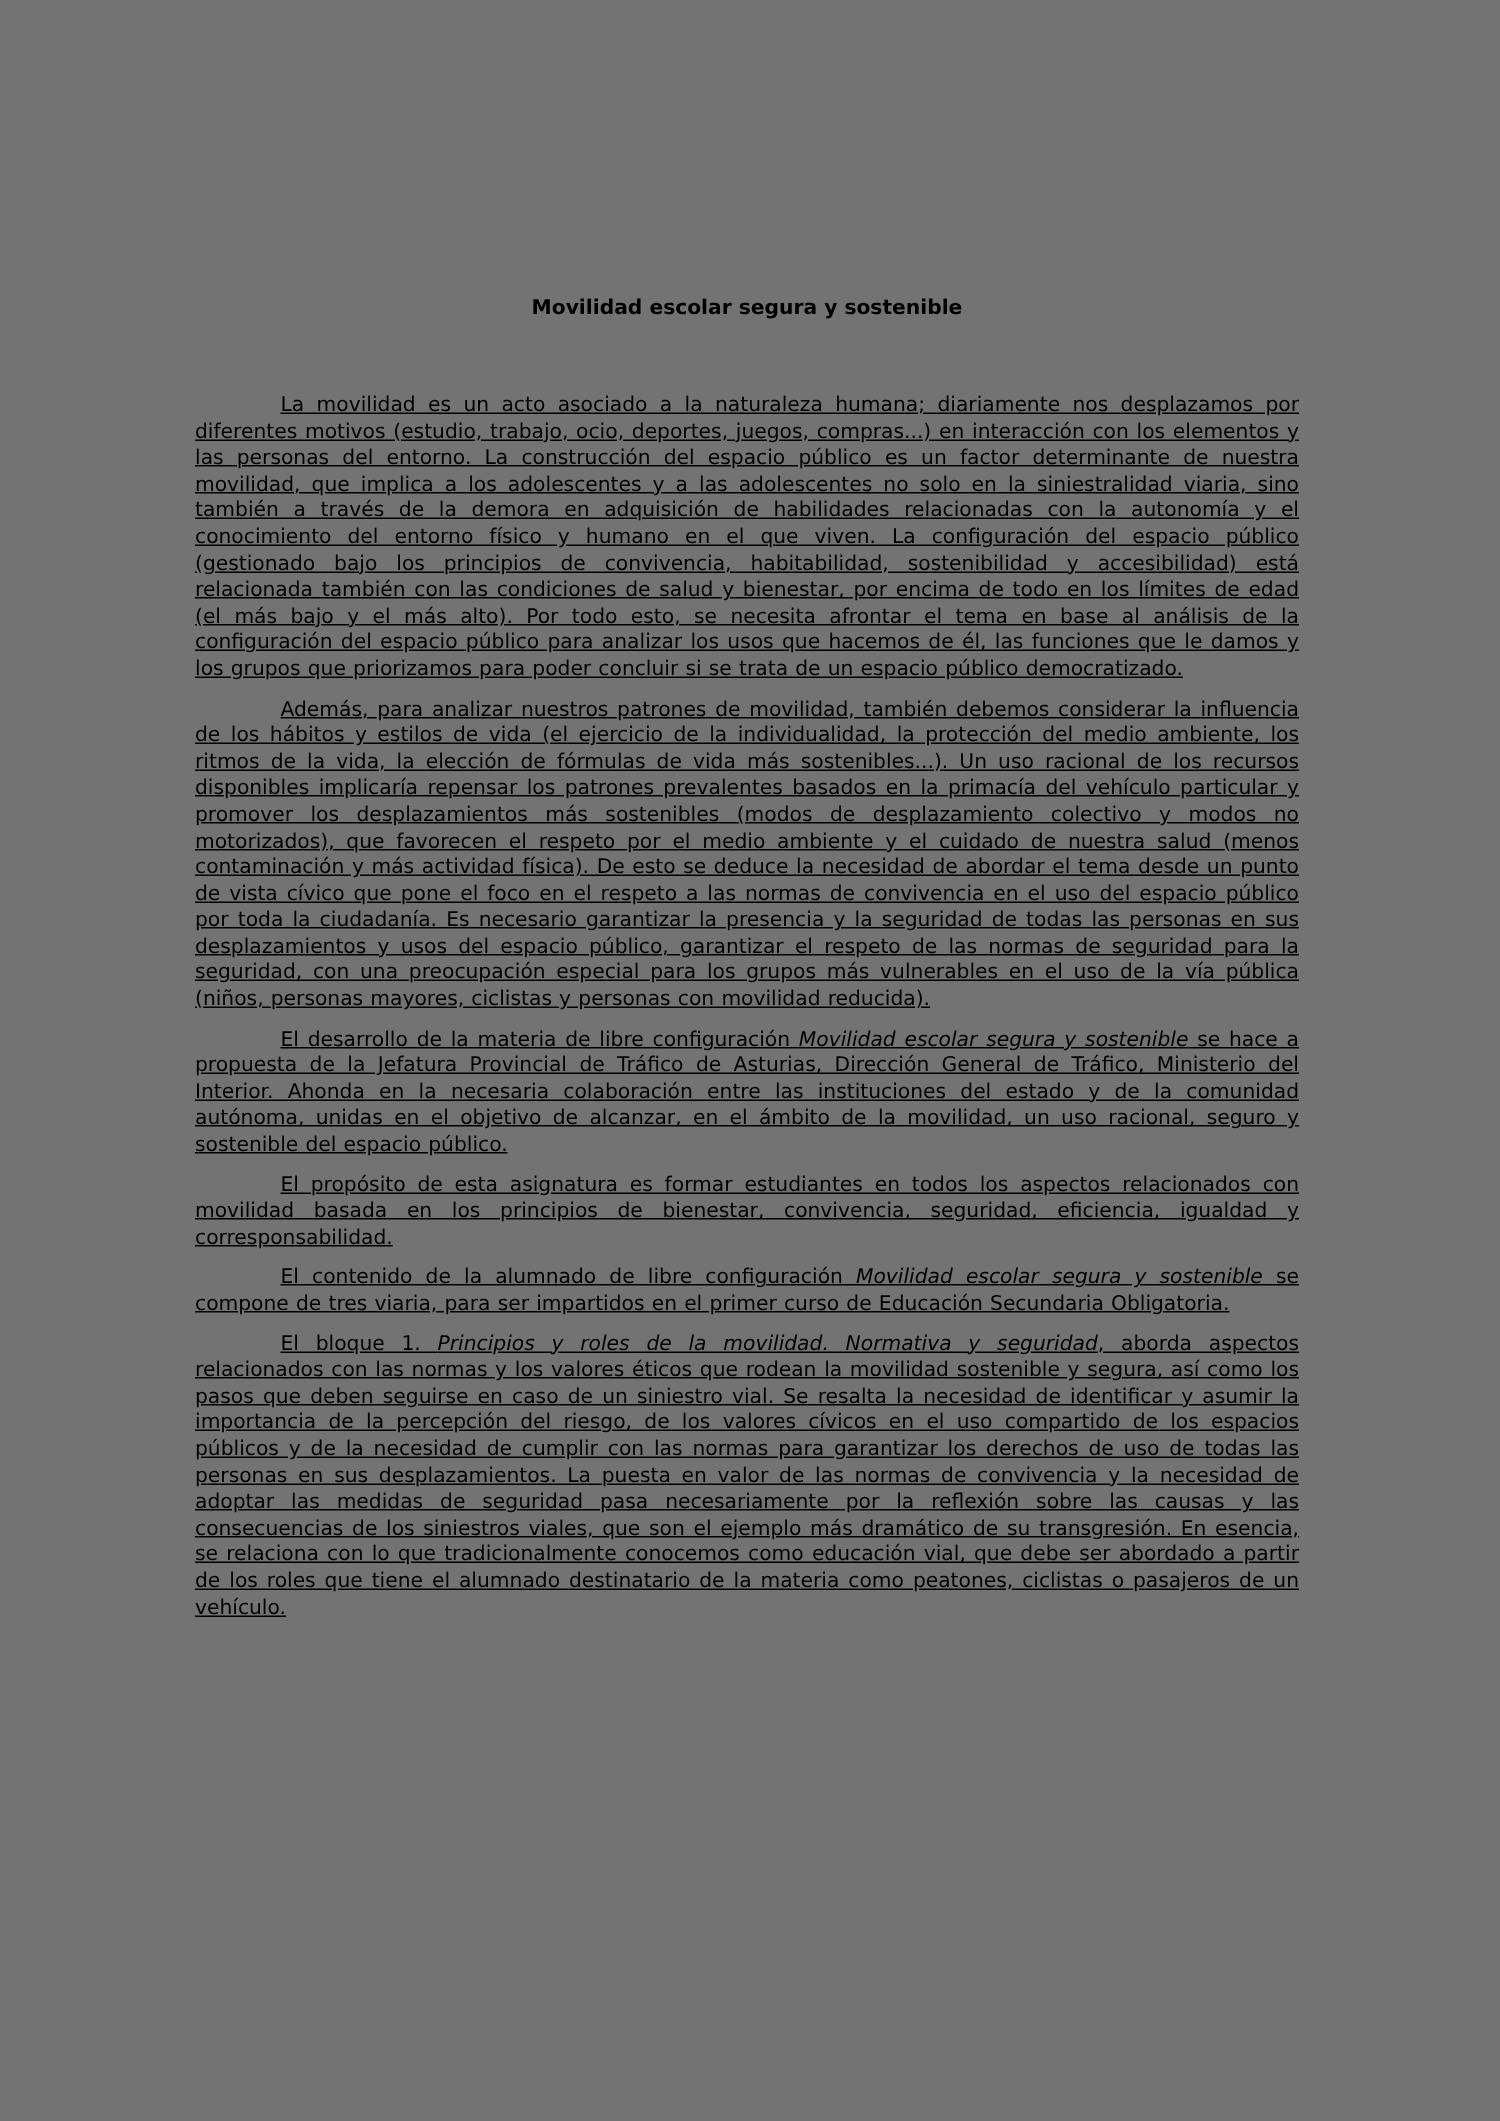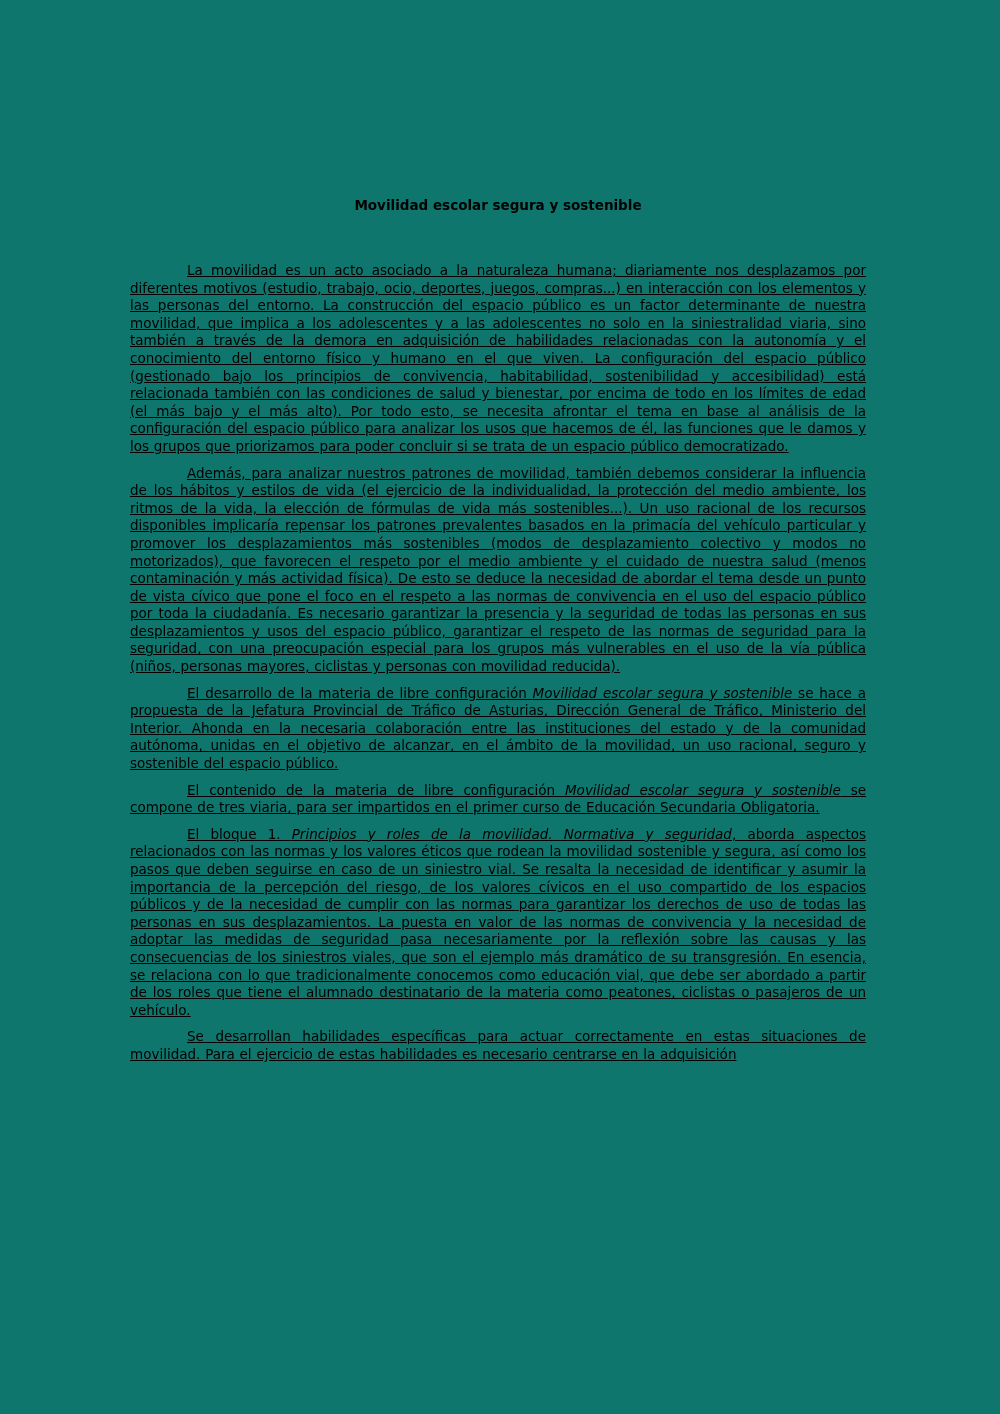--- a/index.html
+++ b/index.html
@@ -4,21 +4,21 @@
 <style>
   html, body {
     margin: 0;
     padding: 0;
     background: #ffffff;
   }
   .page {
     position: relative;
     width: 1000px;
     height: 1414px;
-    background: #0f766e;
+    background: #737373;
     overflow: hidden;
     font-family: "DejaVu Sans", "Liberation Sans", sans-serif;
     color: #000000;
   }
   .content {
     position: absolute;
     left: 130px;
     top: 197px;
     width: 736px;
   }
@@ -47,18 +47,18 @@
 </head>
 <body>
 
 <div class="page">
   <div class="content">
     <h1 class="doc-title">Movilidad escolar segura y sostenible</h1>
     <div>
         <p class="para"><span>La movilidad es un acto asociado a la naturaleza humana; diariamente nos desplazamos por diferentes motivos (estudio, trabajo, ocio, deportes, juegos, compras...) en interacción con los elementos y las personas del entorno. La construcción del espacio público es un factor determinante de nuestra movilidad, que implica a los adolescentes y a las adolescentes no solo en la siniestralidad viaria, sino también a través de la demora en adquisición de habilidades relacionadas con la autonomía y el conocimiento del entorno físico y humano en el que viven. La configuración del espacio público (gestionado bajo los principios de convivencia, habitabilidad, sostenibilidad y accesibilidad) está relacionada también con las condiciones de salud y bienestar, por encima de todo en los límites de edad (el más bajo y el más alto). Por todo esto, se necesita afrontar el tema en base al análisis de la configuración del espacio público para analizar los usos que hacemos de él, las funciones que le damos y los grupos que priorizamos para poder concluir si se trata de un espacio público democratizado.</span></p>
         <p class="para"><span>Además, para analizar nuestros patrones de movilidad, también debemos considerar la influencia de los hábitos y estilos de vida (el ejercicio de la individualidad, la protección del medio ambiente, los ritmos de la vida, la elección de fórmulas de vida más sostenibles...). Un uso racional de los recursos disponibles implicaría repensar los patrones prevalentes basados en la primacía del vehículo particular y promover los desplazamientos más sostenibles (modos de desplazamiento colectivo y modos no motorizados), que favorecen el respeto por el medio ambiente y el cuidado de nuestra salud (menos contaminación y más actividad física). De esto se deduce la necesidad de abordar el tema desde un punto de vista cívico que pone el foco en el respeto a las normas de convivencia en el uso del espacio público por toda la ciudadanía. Es necesario garantizar la presencia y la seguridad de todas las personas en sus desplazamientos y usos del espacio público, garantizar el respeto de las normas de seguridad para la seguridad, con una preocupación especial para los grupos más vulnerables en el uso de la vía pública (niños, personas mayores, ciclistas y personas con movilidad reducida).</span></p>
         <p class="para"><span>El desarrollo de la materia de libre configuración </span><em>Movilidad escolar segura y sostenible</em><span> se hace a propuesta de la Jefatura Provincial de Tráfico de Asturias, Dirección General de Tráfico, Ministerio del Interior. Ahonda en la necesaria colaboración entre las instituciones del estado y de la comunidad autónoma, unidas en el objetivo de alcanzar, en el ámbito de la movilidad, un uso racional, seguro y sostenible del espacio público.</span></p>
-        <p class="para"><span>El contenido de la materia de libre configuración </span><em>Movilidad escolar segura y sostenible</em><span> se compone de tres viaria, para ser impartidos en el primer curso de Educación Secundaria Obligatoria.</span></p>
+        <p class="para"><span>El propósito de esta asignatura es formar estudiantes en todos los aspectos relacionados con movilidad basada en los principios de bienestar, convivencia, seguridad, eficiencia, igualdad y corresponsabilidad.</span></p>
+        <p class="para"><span>El contenido de la alumnado de libre configuración </span><em>Movilidad escolar segura y sostenible</em><span> se compone de tres viaria, para ser impartidos en el primer curso de Educación Secundaria Obligatoria.</span></p>
         <p class="para"><span>El bloque 1. </span><em>Principios y roles de la movilidad. Normativa y seguridad</em><span>, aborda aspectos relacionados con las normas y los valores éticos que rodean la movilidad sostenible y segura, así como los pasos que deben seguirse en caso de un siniestro vial. Se resalta la necesidad de identificar y asumir la importancia de la percepción del riesgo, de los valores cívicos en el uso compartido de los espacios públicos y de la necesidad de cumplir con las normas para garantizar los derechos de uso de todas las personas en sus desplazamientos. La puesta en valor de las normas de convivencia y la necesidad de adoptar las medidas de seguridad pasa necesariamente por la reflexión sobre las causas y las consecuencias de los siniestros viales, que son el ejemplo más dramático de su transgresión. En esencia, se relaciona con lo que tradicionalmente conocemos como educación vial, que debe ser abordado a partir de los roles que tiene el alumnado destinatario de la materia como peatones, ciclistas o pasajeros de un vehículo.</span></p>
-        <p class="para"><span>Se desarrollan habilidades específicas para actuar correctamente en estas situaciones de movilidad. Para el ejercicio de estas habilidades es necesario centrarse en la adquisición</span></p>
       </div>
   </div>
 </div>
 
 </body></html>

